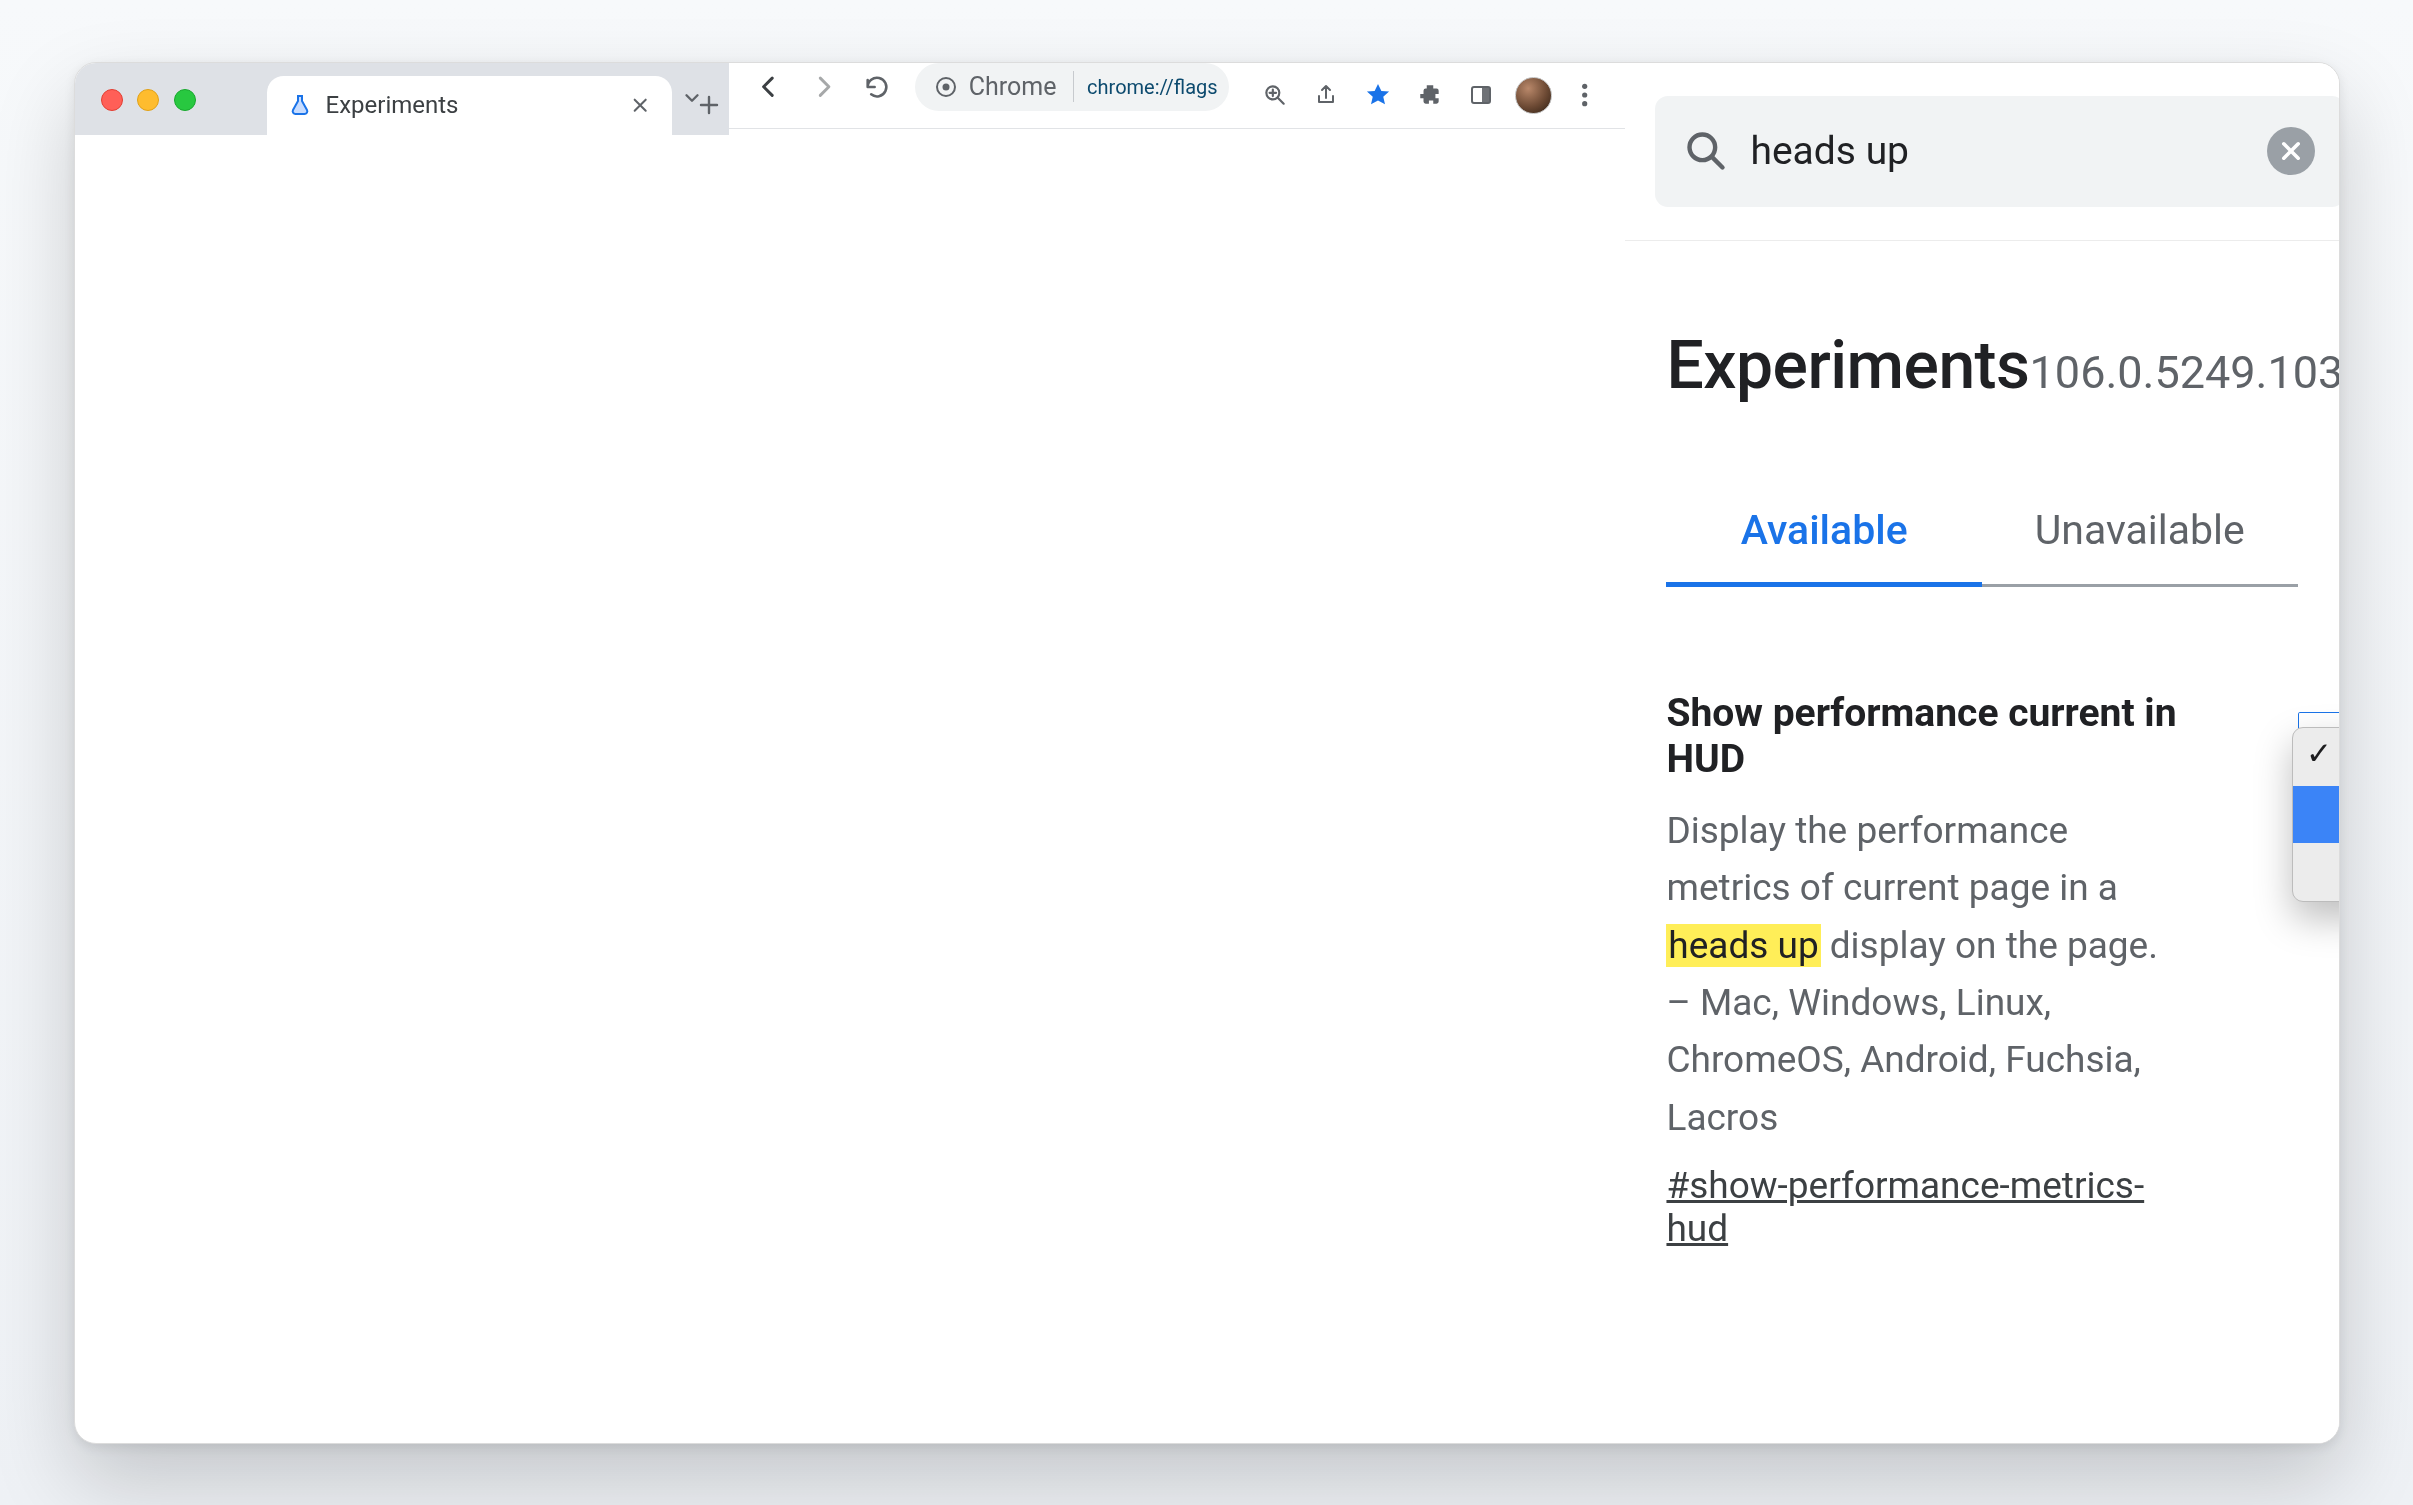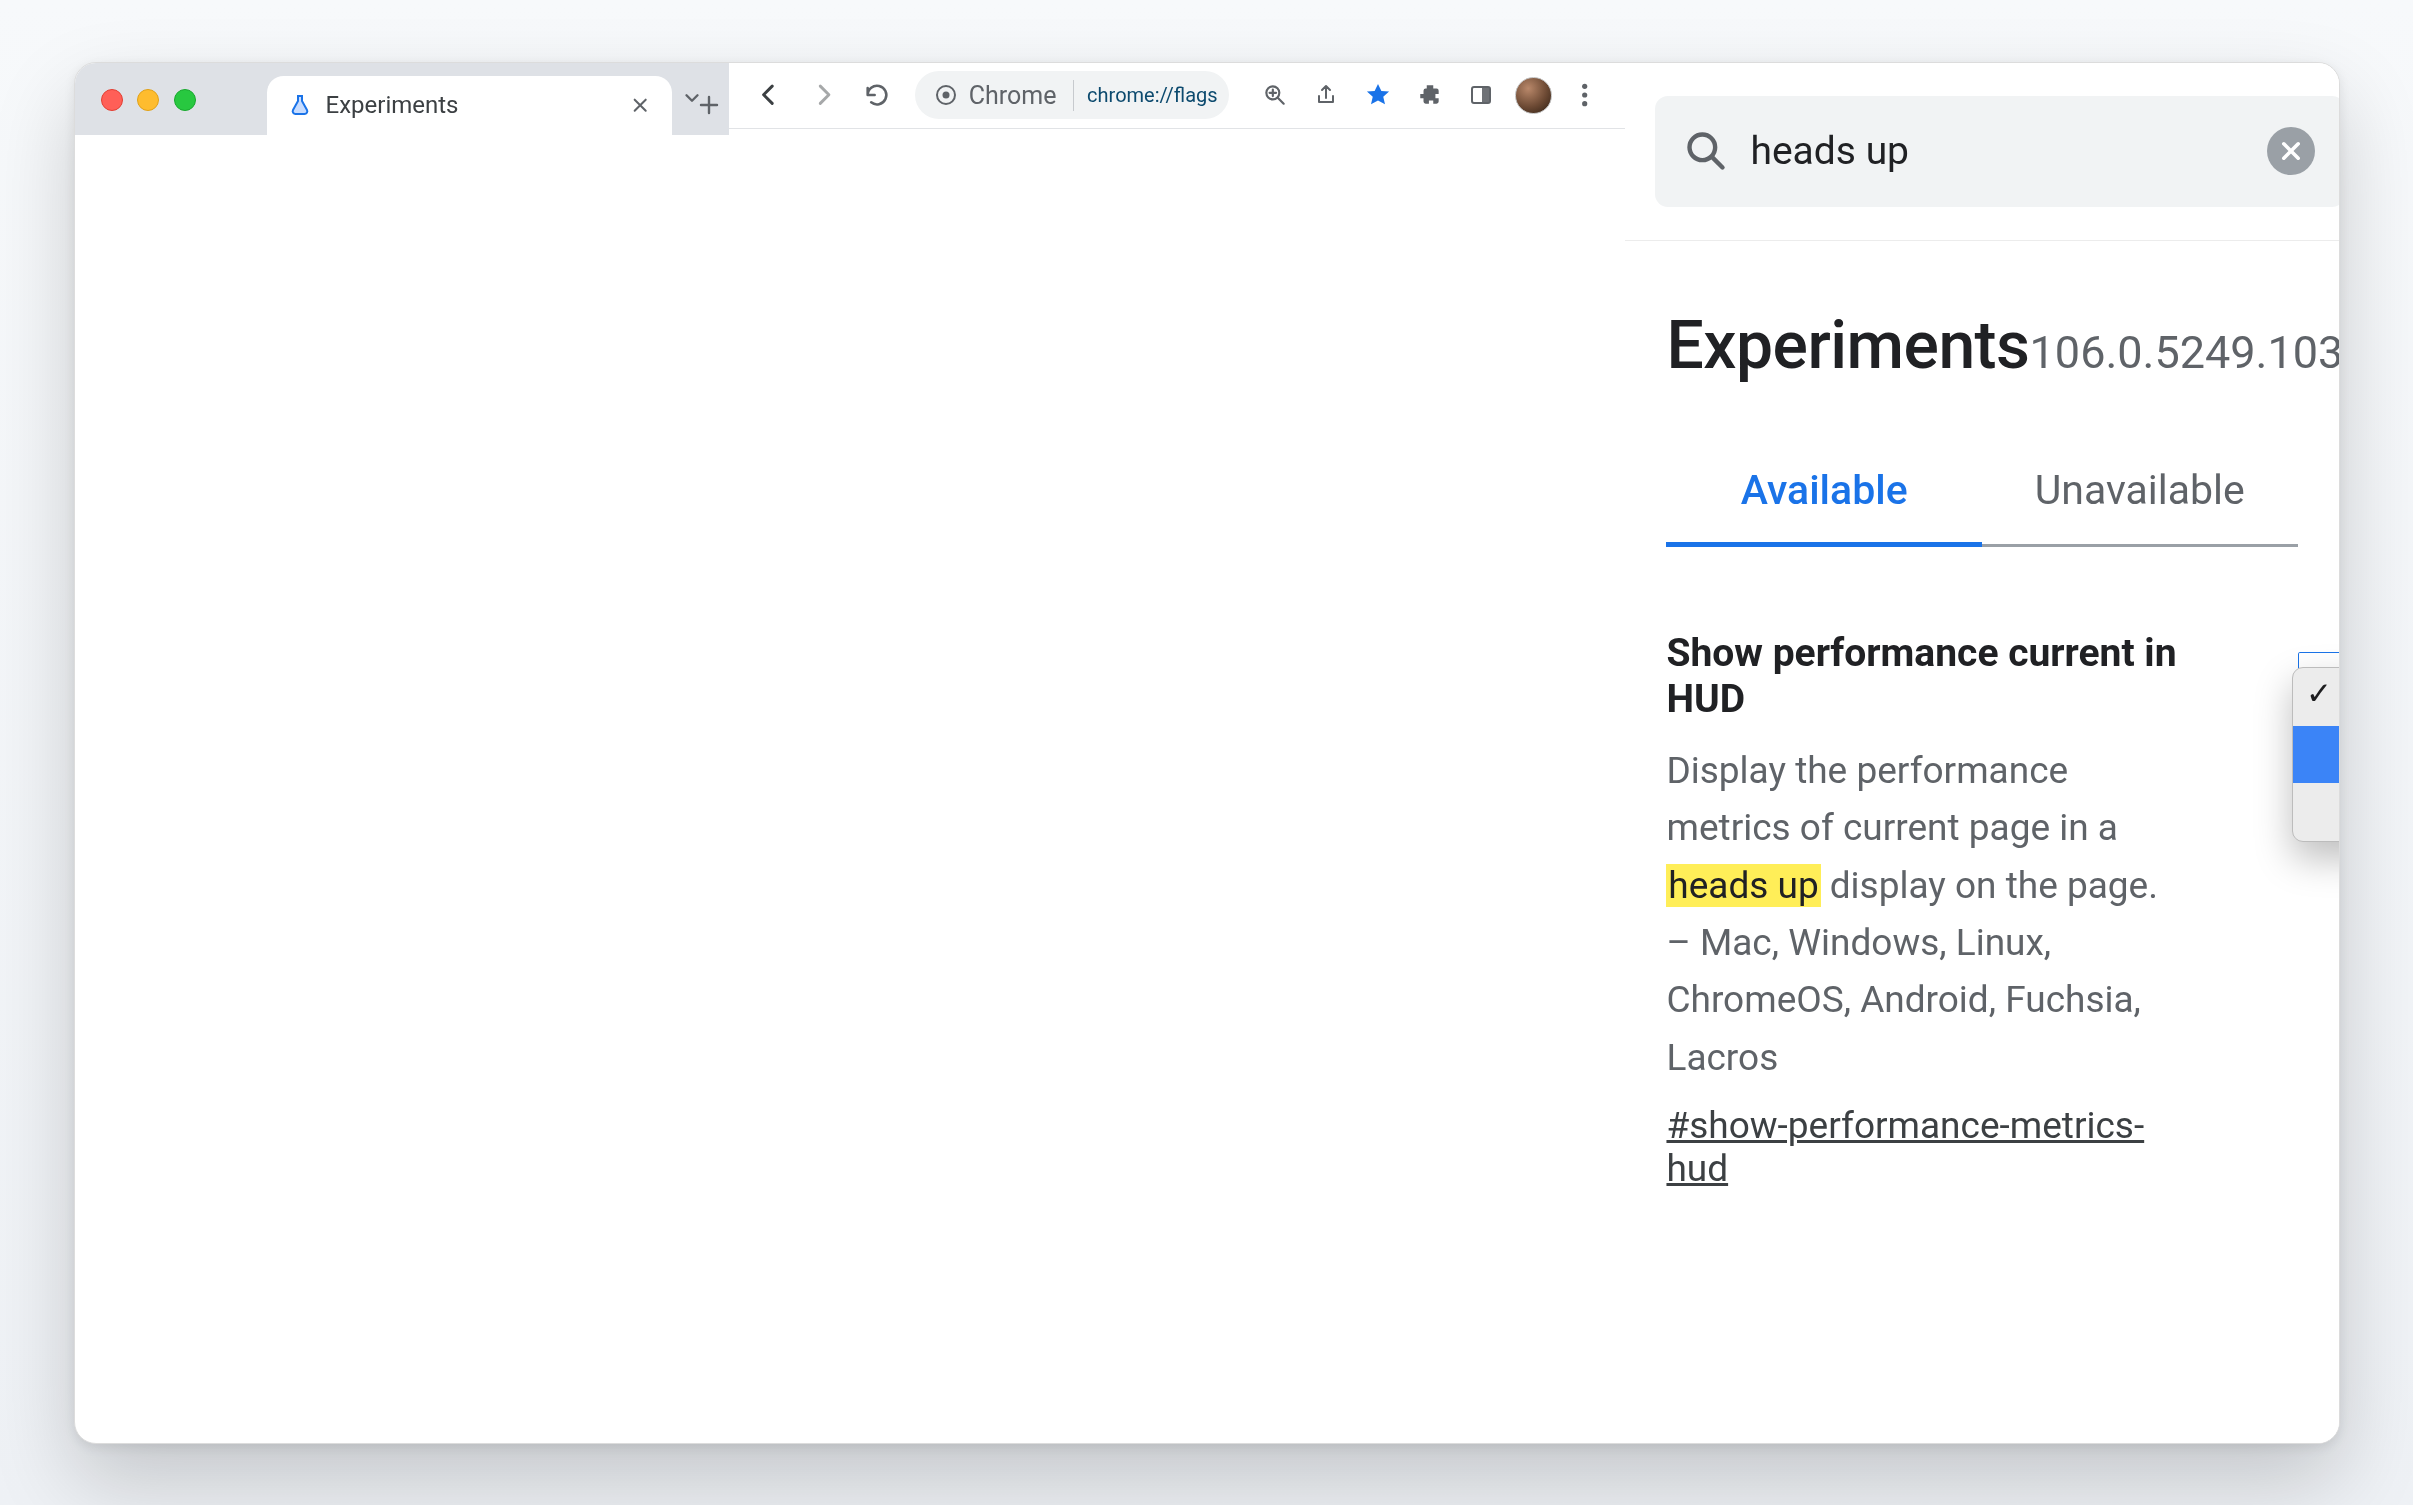--- a/index.html
+++ b/index.html
@@ -87,21 +87,20 @@
     width: 31px; height: 31px;
     display: flex; align-items: center; justify-content: center;
     cursor: pointer;
   }
   
   .toolbar {
     height: 66px;
     background: #fff;
     border-bottom: 0.9px solid #e1e3e6;
     display: flex;
-    align-items: center;
     padding: 0 16.6px;
     gap: 5.5px;
   }
   .icon-btn {
     width: 48px; height: 48px;
     display: flex; align-items: center; justify-content: center;
     color: #5f6368; border-radius: 50%;
     cursor: pointer;
   }
   .icon-btn.disabled { opacity: 0.45; cursor: default; }
@@ -134,20 +133,21 @@
     background: radial-gradient(circle at 35% 30%, #b9886a 0%, #6d4a34 55%, #2c1d12 100%);
     border: 0.9px solid #c0c0c0;
   }
   
   .content {
     flex: 1;
     background: #fff;
     overflow: hidden;
     display: flex;
     flex-direction: column;
+    gap: 20px;
   }
   .search-row {
     display: flex;
     align-items: center;
     padding: 29.5px 29.5px 29.5px 29.5px;
     gap: 22px;
     border-bottom: 0.9px solid #ececec;
   }
   .search-box {
     width: 1290px;

